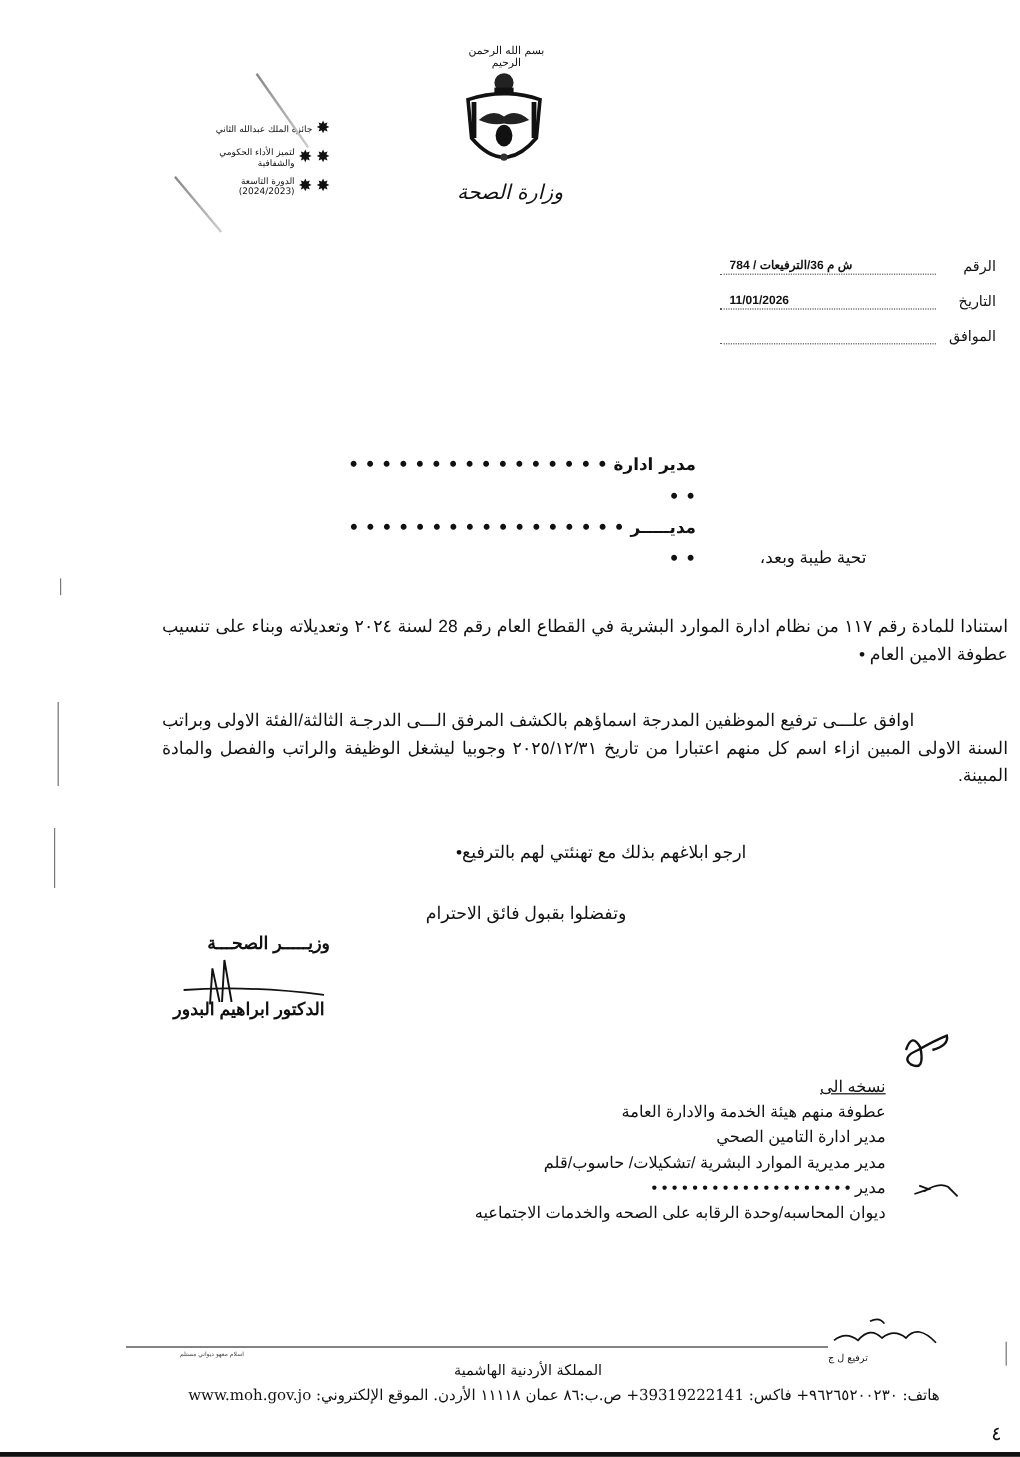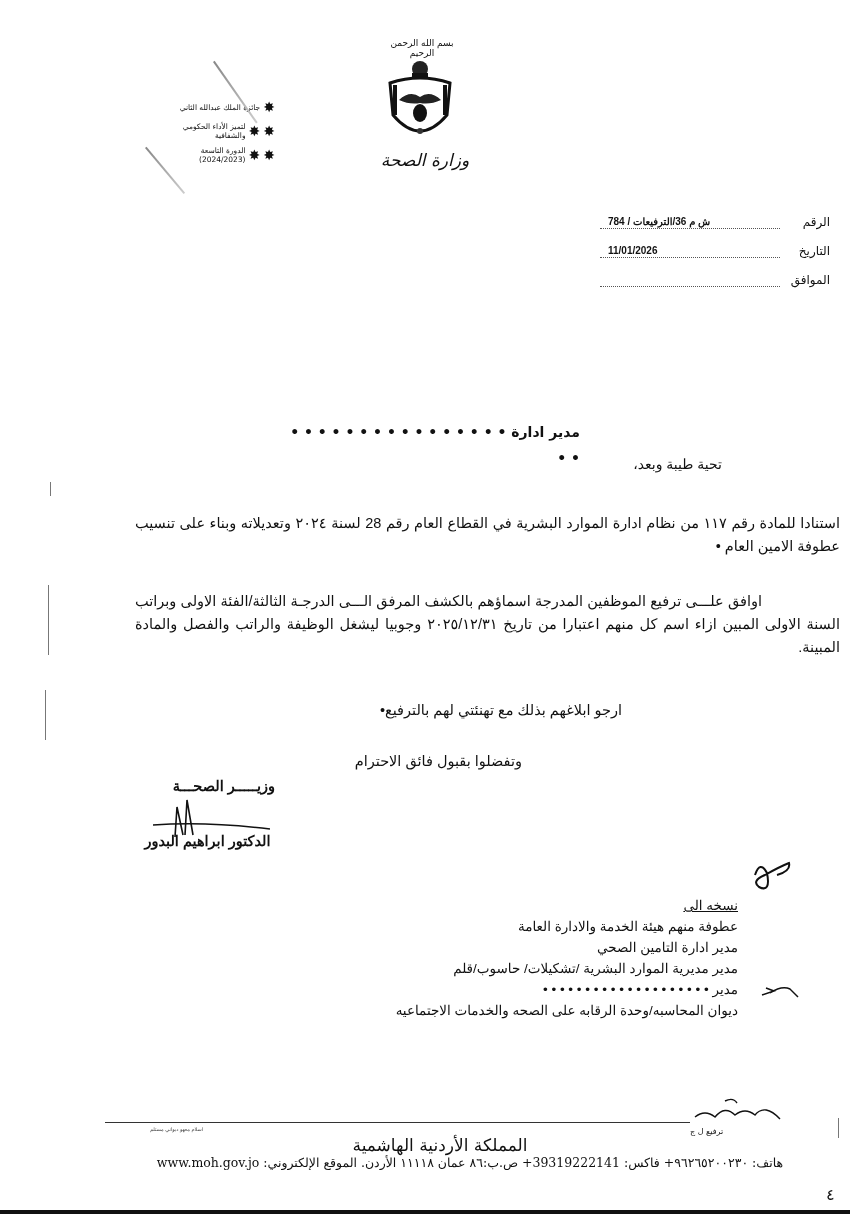--- a/index.html
+++ b/index.html
@@ -20,21 +20,21 @@
   .award-text { line-height:9px; }
   .diag { width:2px; background:linear-gradient(#888,#ccc); transform-origin:top left; }
 
   
   .ref-block { left:600px; top:200px; width:230px; direction:rtl; }
   .ref-row { display:flex; flex-direction:row; align-items:flex-end; height:29px; }
   .ref-label { width:50px; font-size:12px; text-align:right; }
   .ref-val { flex:1; border-bottom:1px dotted #555; text-align:left; font-weight:bold; font-size:10px; font-family:"Liberation Sans",sans-serif; padding-bottom:1px; direction:rtl; padding-left:8px; }
 
   
-  .addr { left:280px; top:375px; width:300px; direction:rtl; text-align:right; font-size:14px; font-weight:bold; line-height:26px;margin-top:44px; }
+  .addr { left:280px; top:375px; width:300px; direction:rtl; text-align:right; font-size:14px; font-weight:bold; line-height:26px; }
 
   
   .greet { right:128px; top:456px; font-size:14px; direction:rtl; font-family:"Liberation Sans",sans-serif; }
   .para { left:135px; width:705px; font-size:14.5px; direction:rtl; text-align:justify; text-align-last:right; font-family:"Liberation Sans",sans-serif; line-height:23px; }
   .p1 { top:512px; }
   .p2 { top:590px; text-indent:78px; }
   .p3 { right:228px; top:702px; font-size:14.5px; direction:rtl; font-family:"Liberation Sans",sans-serif;margin-left:24px; }
   .closing { right:328px; top:753px; font-size:14.5px; direction:rtl; font-family:"Liberation Sans",sans-serif; }
 
   
@@ -46,21 +46,21 @@
   .copies { right:112px; top:895px; width:480px; direction:rtl; text-align:right; font-size:13.5px; line-height:21px; font-family:"Liberation Sans",sans-serif; }
   .copies-head { text-decoration:underline; }
   .initial-mark { left:745px; top:855px; width:50px; height:45px; }
   .arrow-mark { left:760px; top:985px; width:40px; height:15px; }
 
   
   .hr-line { left:105px; top:1122px; width:585px; height:1px; background:#333; }
   .footer-sig { left:685px; top:1095px; width:110px; height:30px; }
   .footer-initials { left:690px; top:1127px; font-size:8px; direction:rtl; }
   .footer-small { left:150px; top:1126px; font-size:5px; direction:rtl; color:#444; }
-  .kingdom { left:340px; top:1135px; width:200px; text-align:center; font-size:17px; direction:rtl; font-family:"DejaVu Serif",serif; }
+  .kingdom { left:340px; top:1135px; width:200px; text-align:center; font-size:12px; direction:rtl; font-family:"DejaVu Serif",serif; }
   .contact { left:125px; top:1155px; width:690px; text-align:center; font-size:12.5px; direction:rtl; font-family:"DejaVu Serif",serif; }
   .page-mark { left:826px; top:1185px; font-size:16px; }
   .bottom-bar { left:0; top:1210px; width:850px; height:4px; background:#111; }
 
   .margin-tick { width:1px; background:#777; }
 </style>
 </head>
 <body>
 
 <div class="abs bismillah">بسم الله الرحمن الرحيم</div>
@@ -104,20 +104,21 @@
     <span class="ref-val">11/01/2026</span>
   </div>
   <div class="ref-row">
     <span class="ref-label">الموافق</span>
     <span class="ref-val"></span>
   </div>
 </div>
 
 <div class="abs addr">
   <div>مدير ادارة • • • • • • • • • • • • • • • • • •</div>
+  <div>مديـــــر • • • • • • • • • • • • • • • • • • •</div>
 </div>
 
 <div class="abs greet">تحية طيبة وبعد،</div>
 <div class="abs para p1">استنادا للمادة رقم ١١٧ من نظام ادارة الموارد البشرية في القطاع العام رقم 28 لسنة ٢٠٢٤ وتعديلاته وبناء على تنسيب عطوفة الامين العام •</div>
 <div class="abs para p2">اوافق علـــى ترفيع الموظفين المدرجة اسماؤهم بالكشف المرفق الـــى الدرجـة الثالثة/الفئة الاولى وبراتب السنة الاولى المبين ازاء اسم كل منهم اعتبارا من تاريخ ٢٠٢٥/١٢/٣١ وجوبيا ليشغل الوظيفة والراتب والفصل والمادة المبينة.</div>
 <div class="abs p3">ارجو ابلاغهم بذلك مع تهنئتي لهم بالترفيع•</div>
 <div class="abs closing">وتفضلوا بقبول فائق الاحترام</div>
 
 <div class="abs sig-title">وزيـــــر الصحـــة</div>
 <svg class="abs signature-svg" viewBox="0 0 140 45">

